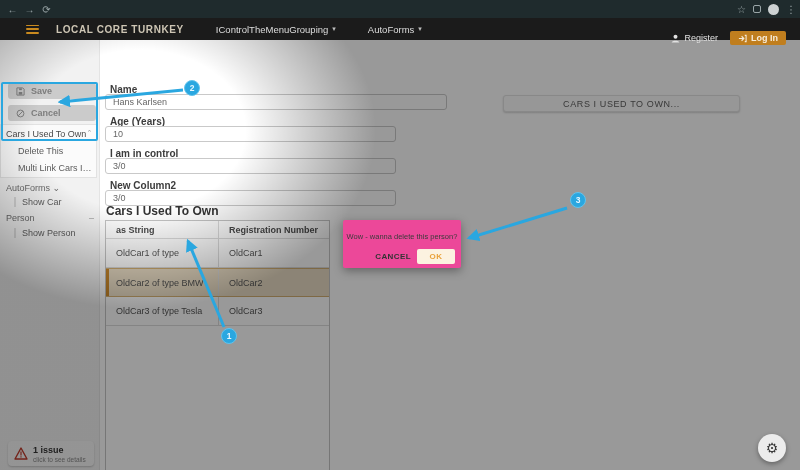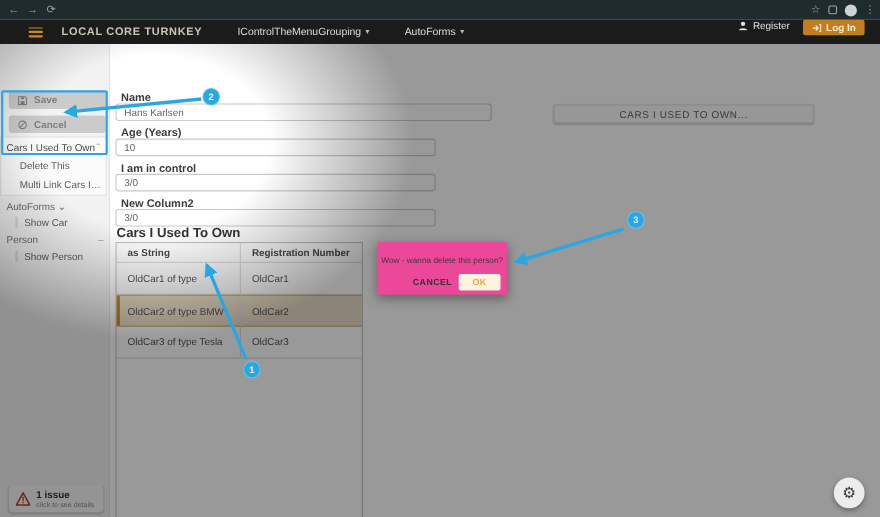--- a/index.html
+++ b/index.html
@@ -17,21 +17,21 @@
   .chrome-right .nav-ico { width:auto; }
   .chrome-avatar { width:11px; height:11px; border-radius:50%; background:#cdd2d3; }
 
   
   .app-bar { position:absolute; left:0; top:18px; width:800px; height:22px; background:#1b1b1b; display:flex; align-items:center; z-index:80; }
   .hamburger { width:13px; height:9px; margin-left:26px; display:flex; flex-direction:column; justify-content:space-between; cursor:pointer; }
   .hamburger span { display:block; height:1.5px; background:#c98a1f; border-radius:1px; }
   .brand { color:#cdc5b4; font-size:10px; font-weight:bold; letter-spacing:0.6px; margin-left:17px; }
   .menu-item { color:#dedede; font-size:9.5px; margin-left:32px; cursor:pointer; display:flex; align-items:center; gap:4px; }
   .caret { font-size:7px; color:#bdbdbd; }
-  .appbar-right { position:absolute; right:14px; top:0; height:40px; display:flex; align-items:flex-start; gap:12px; }
+  .appbar-right { position:absolute; right:14px; top:0; height:40px; display:flex; align-items:center; gap:12px; }
   .register { color:#e2e2e2; font-size:9px; display:flex; align-items:center; gap:4px; cursor:pointer; }
   .login-btn { background:#c07e1e; color:#f7ecd9; border:none; font-size:9px; font-weight:bold; height:14px; padding:0 8px; border-radius:2px; display:flex; align-items:center; gap:4px; cursor:pointer; font-family:"Liberation Sans",sans-serif; }
 
   
   .page { position:absolute; left:0; top:40px; width:800px; height:430px; background:#fff; }
   .sidebar { position:absolute; left:0; top:0; width:100px; height:430px; background:#f2f2f2; border-right:1px solid #e4e4e4; }
   .side-btn { position:absolute; left:8px; width:88px; height:16px; background:#cbcbcb; border:none; border-radius:3px; color:#7e7e7e; font-size:9px; font-weight:bold; display:flex; align-items:center; gap:6px; padding-left:8px; cursor:default; font-family:"Liberation Sans",sans-serif; }
   .menu-panel { position:absolute; left:0; top:84px; width:97px; height:54px; background:#fbfbfb; border:1px solid #e2e2e2; }
   .group-head { font-size:9px; color:#4a4a4a; padding:4px 4px 0 5px; display:flex; justify-content:space-between; cursor:pointer; white-space:nowrap; }
   .group-item { font-size:9px; color:#5c5c5c; margin:7px 0 0 17px; cursor:pointer; white-space:nowrap; overflow:hidden; text-overflow:ellipsis; width:76px; }

